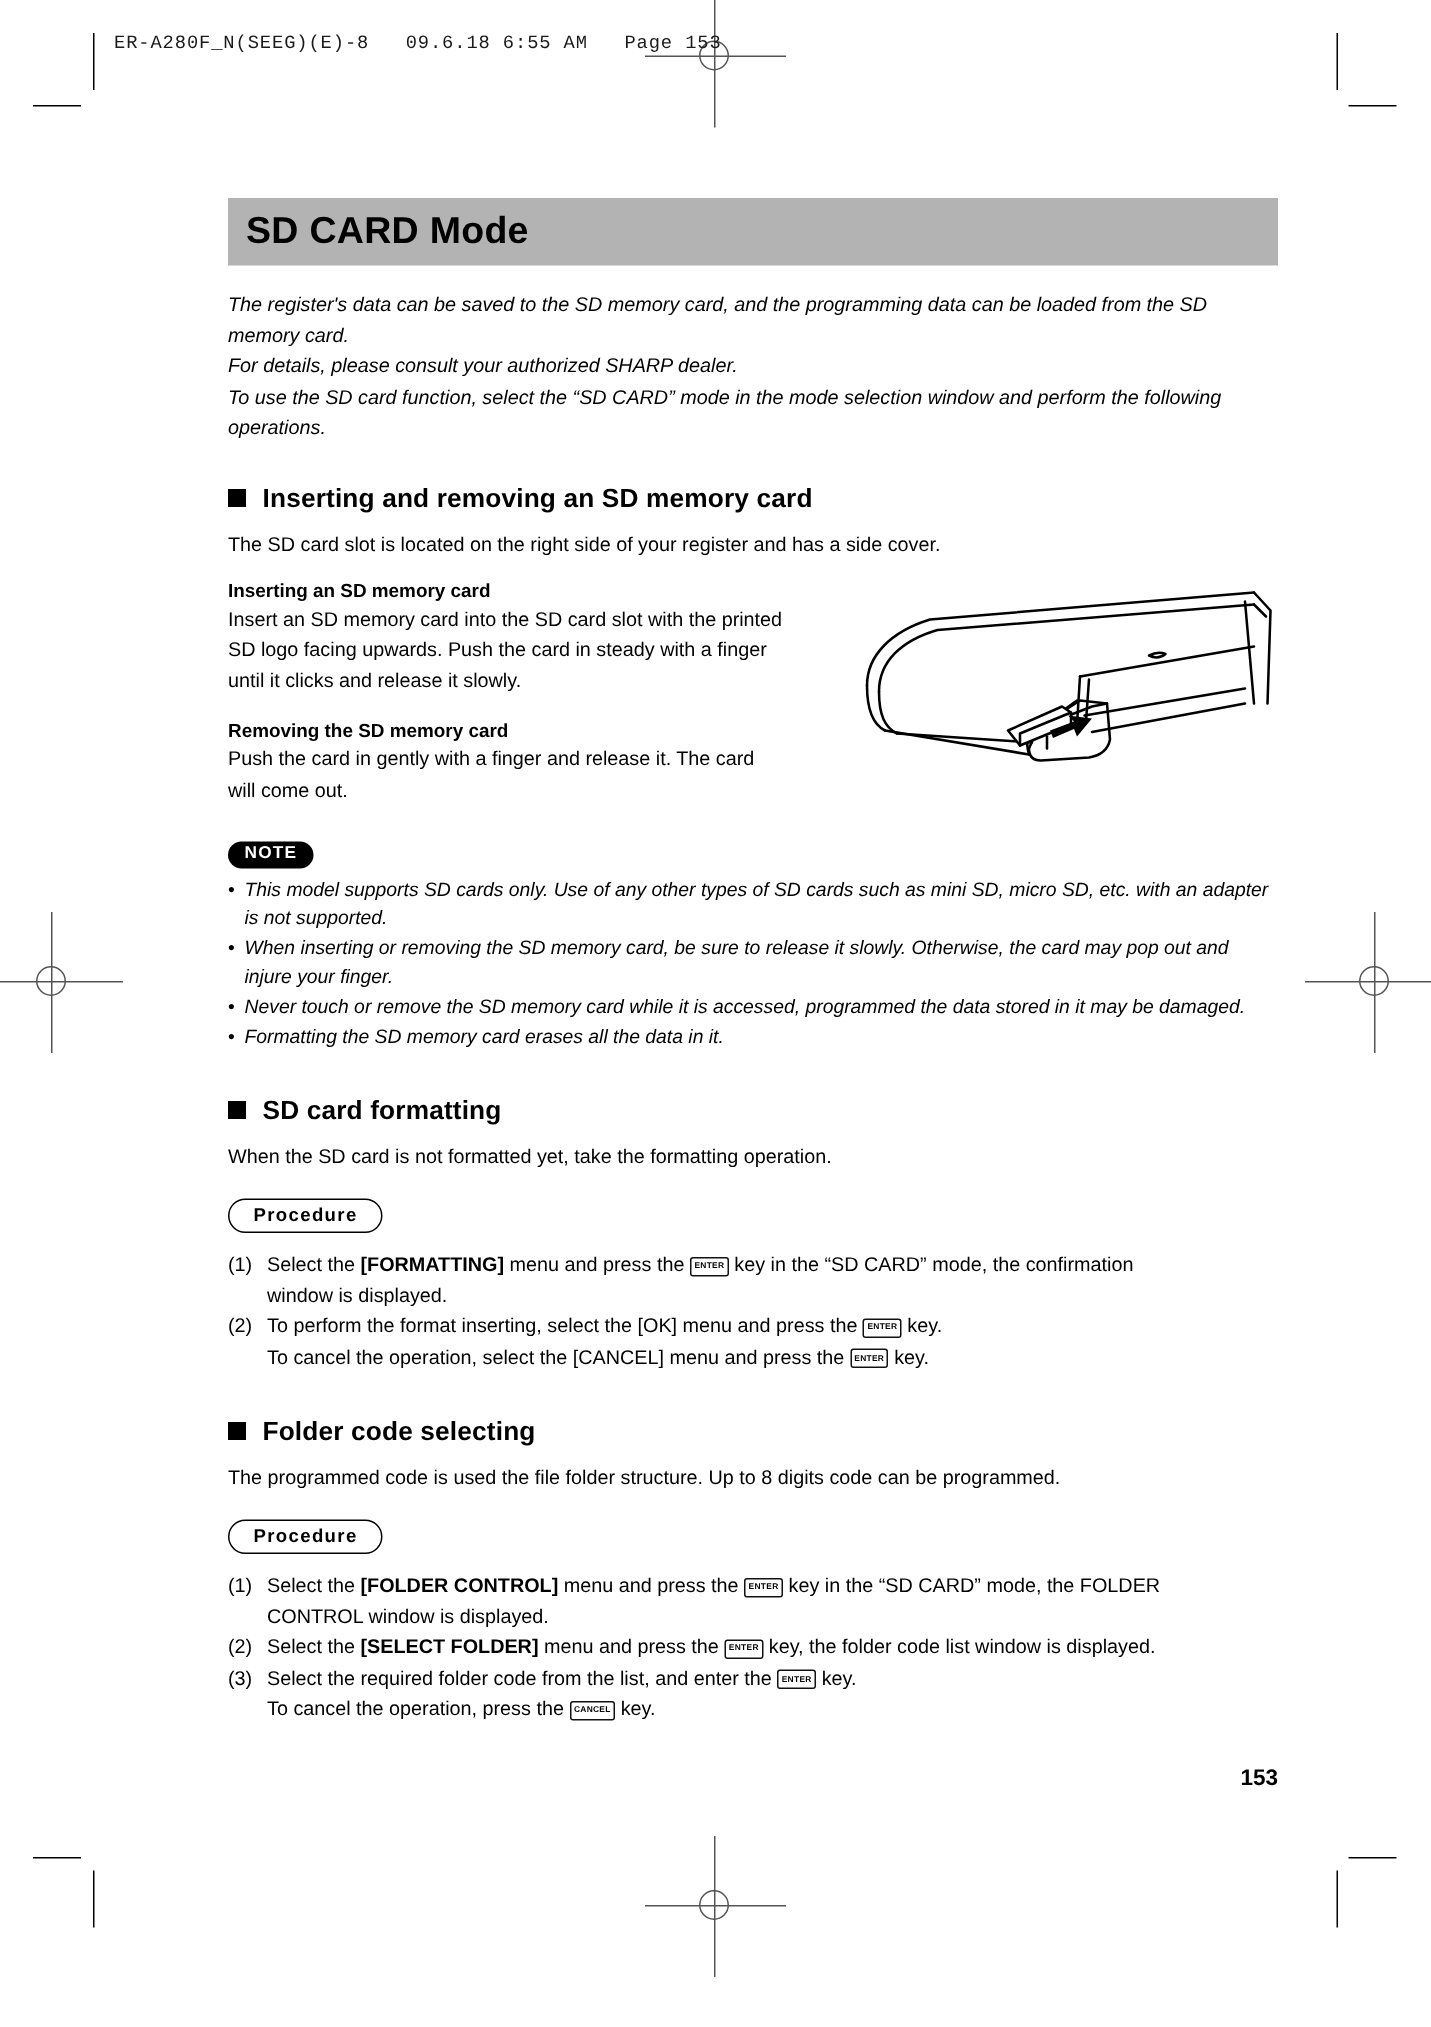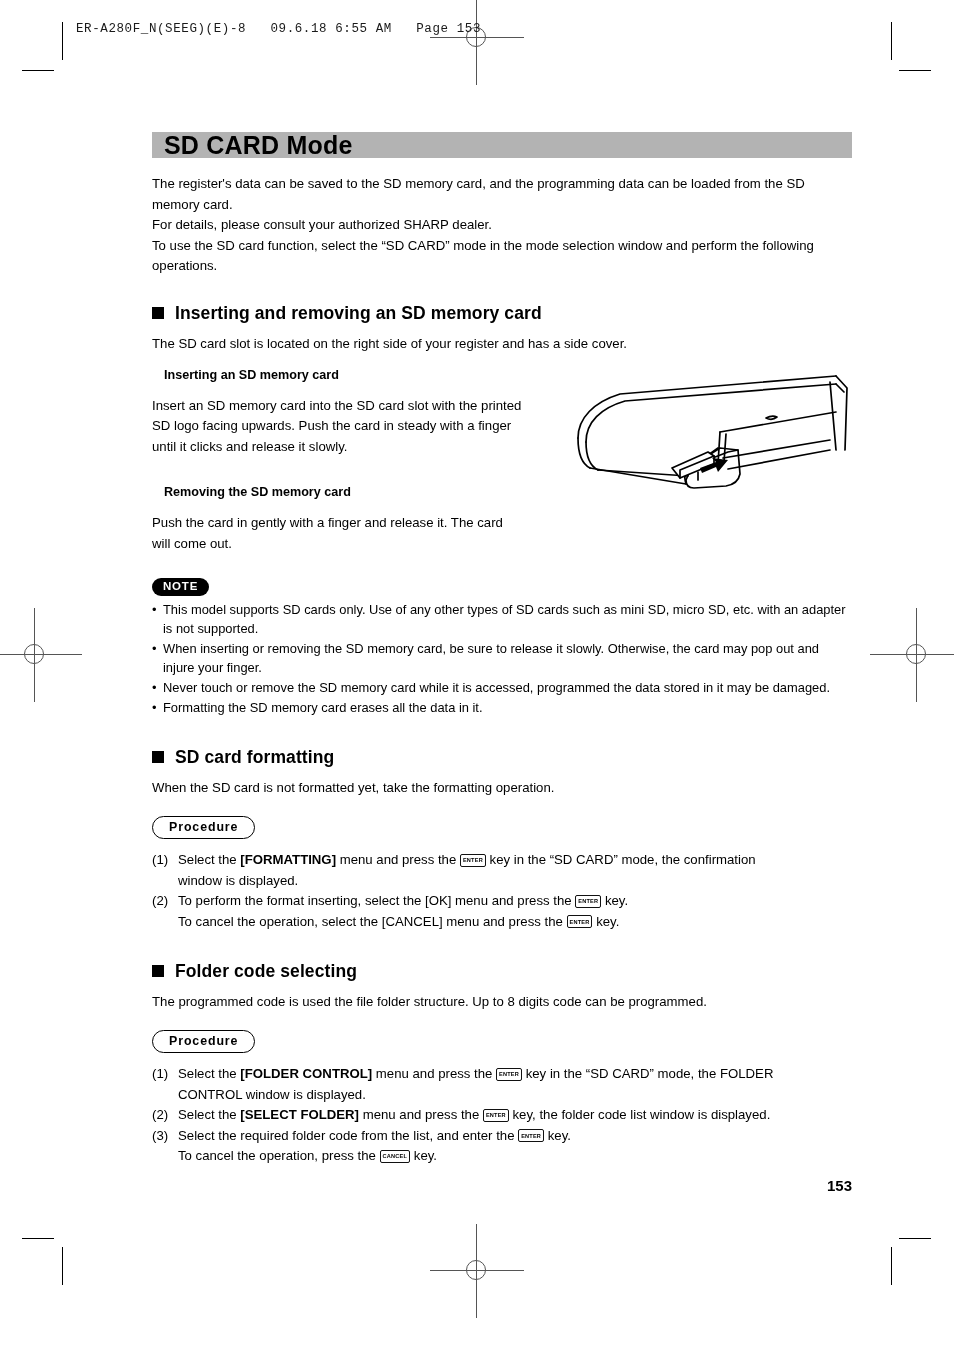--- a/index.html
+++ b/index.html
@@ -71,40 +71,40 @@
   
   .page {
     position: absolute;
     left: 152px;
     top: 132px;
     width: 700px;
   }
 
   .title-bar {
     background: #b3b3b3;
-    height: 26px;
+    height: 45px;
     display: flex;
     align-items: center;
     padding-left: 12px;
     box-sizing: border-box;
   }
   .title-bar h1 {
     margin: 0;
     font-size: 25px;
     font-weight: bold;
     letter-spacing: 0.2px;
     line-height: 1;
   }
 
   .intro {
     margin-top: 16px;
     font-size: 13.2px;
     line-height: 20.5px;
   }
-  .intro p { margin: 0; }
+  .intro p { margin: 0; font-style: italic; }
 
   .sect-head {
     display: flex;
     align-items: baseline;
     margin-top: 26px;
   }
   .sect-head .sq {
     width: 12px;
     height: 12px;
     background: #000;
@@ -130,21 +130,21 @@
     position: relative;
     margin-top: 12px;
     min-height: 132px;
   }
   .left-col {
     width: 372px;
   }
   .sub-head {
     font-size: 12.6px;
     font-weight: bold;
-    margin: 12px;
+    margin: 0;
     line-height: 18px;
   }
   .sub-body {
     font-size: 13.2px;
     line-height: 20.5px;
     margin: 0 0 0 0;
   }
   .gap { height: 14px; }
 
   
@@ -167,20 +167,21 @@
     font-weight: bold;
     letter-spacing: 0.8px;
     padding: 2.5px 11px 3px 11px;
     border-radius: 9px;
     line-height: 13px;
   }
   .note-list {
     margin: 4px 0 0 0;
     padding: 0;
     list-style: none;
+    font-style: italic;
     font-size: 12.9px;
     line-height: 19px;
   }
   .note-list li {
     position: relative;
     padding-left: 11px;
     margin-top: 1px;
   }
   .note-list li::before {
     content: "\2022";

